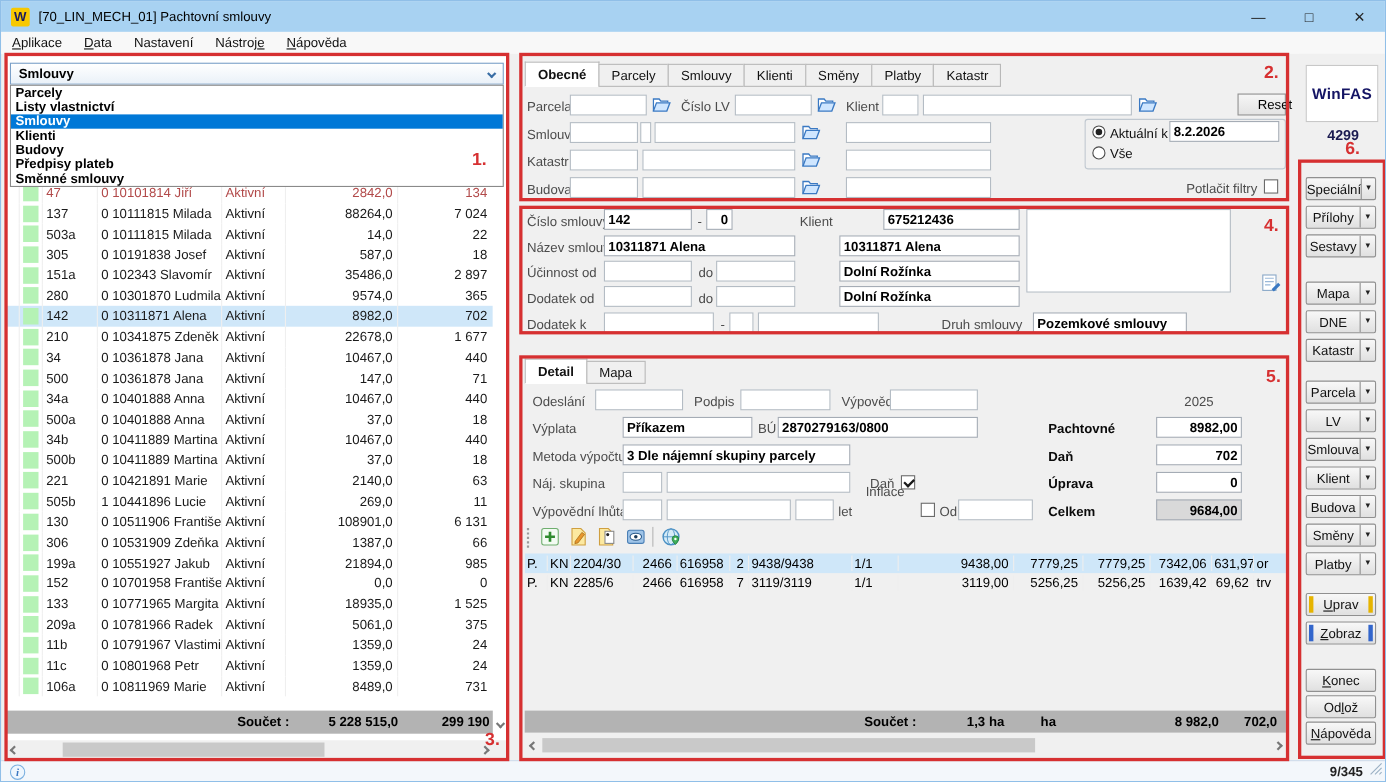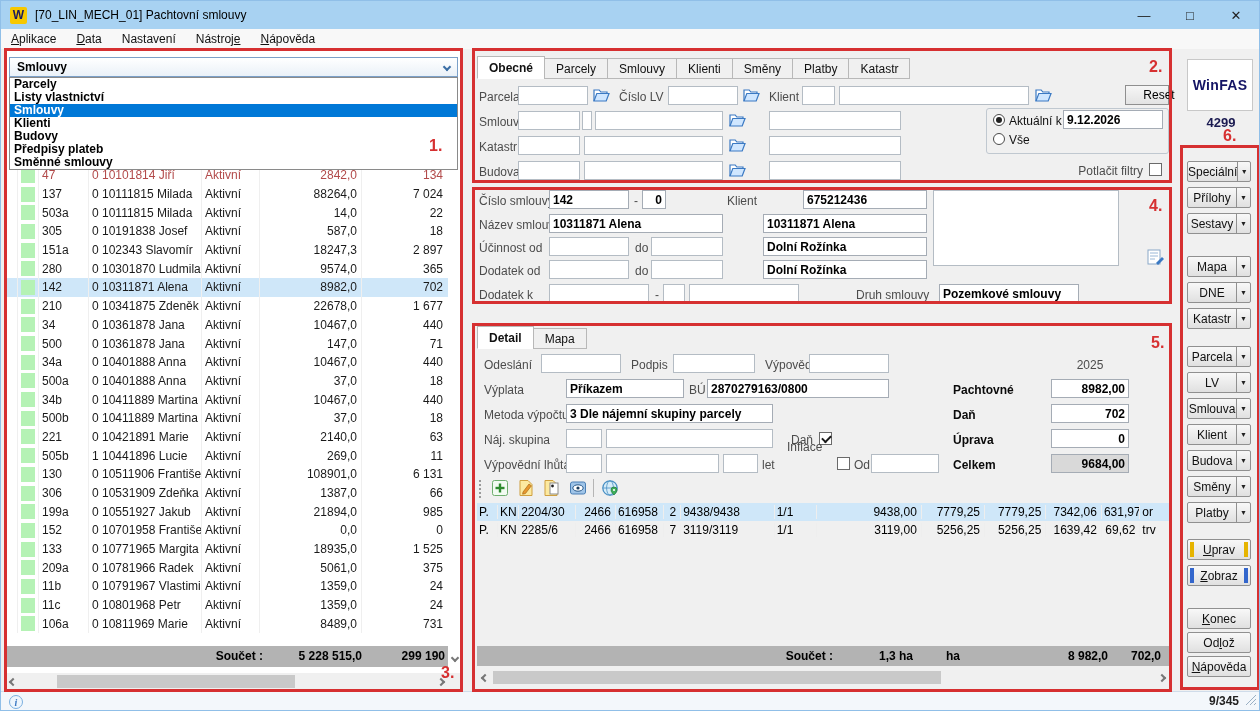--- a/index.html
+++ b/index.html
@@ -239,21 +239,21 @@
         <div class="lc6">18</div>
       </div>
         <div class="lrow">
         <div class="lc0"></div>
         <div class="lc1">
             <span class="gsq"></span>
           </div>
         <div class="lc2">151a</div>
         <div class="lc3">0 102343 Slavomír</div>
         <div class="lc4">Aktivní</div>
-        <div class="lc5">18247,3</div>
+        <div class="lc5">35486,0</div>
         <div class="lc6">2 897</div>
       </div>
         <div class="lrow">
         <div class="lc0"></div>
         <div class="lc1">
             <span class="gsq"></span>
           </div>
         <div class="lc2">280</div>
         <div class="lc3">0 10301870 Ludmila</div>
         <div class="lc4">Aktivní</div>
@@ -570,21 +570,21 @@
     <svg width="17" height="15" viewBox="0 0 17 15">
         <path d="M1 13 V2 H6.2 l1.6 2 H14 V5" fill="#fff" stroke="#3a79c3" stroke-width="1.2"></path>
         <path d="M1 13 L3.8 5.5 H16 L13.2 13 Z" fill="#cfe6ff" stroke="#3a79c3" stroke-width="1.2"></path>
       </svg>
   </span>
   <div class="inp empty" style="left:768px;top:160px;width:132px;"></div>
 
   <div class="notegroup" style="left:985px;top:107px;width:183px;height:46px;"></div>
   <span class="rad on" style="left:992px;top:113px;"></span>
   <span class="lbl" style="left:1008px;top:110px;color:#111;">Aktuální k</span>
-  <div class="inp" style="left:1062px;top:109px;width:100px;">9.12.2026</div>
+  <div class="inp" style="left:1062px;top:109px;width:100px;">8.2.2026</div>
   <span class="rad" style="left:992px;top:132px;"></span>
   <span class="lbl" style="left:1008px;top:129px;color:#111;">Vše</span>
   <span class="lbl" style="left:1040px;top:160px;width:102px;justify-content:flex-end;">Potlačit filtry</span>
   <span class="cb" style="left:1148px;top:162px;"></span>
 
   <span class="lbl" style="left:478px;top:190px;">Číslo smlouvy</span>
   <div class="inp" style="left:548px;top:189px;width:80px;">142</div>
   <span class="lbl" style="left:633px;top:190px;">-</span>
   <div class="inp r" style="left:641px;top:189px;width:24px;">0</div>
   <span class="lbl" style="left:726px;top:190px;">Klient</span>

